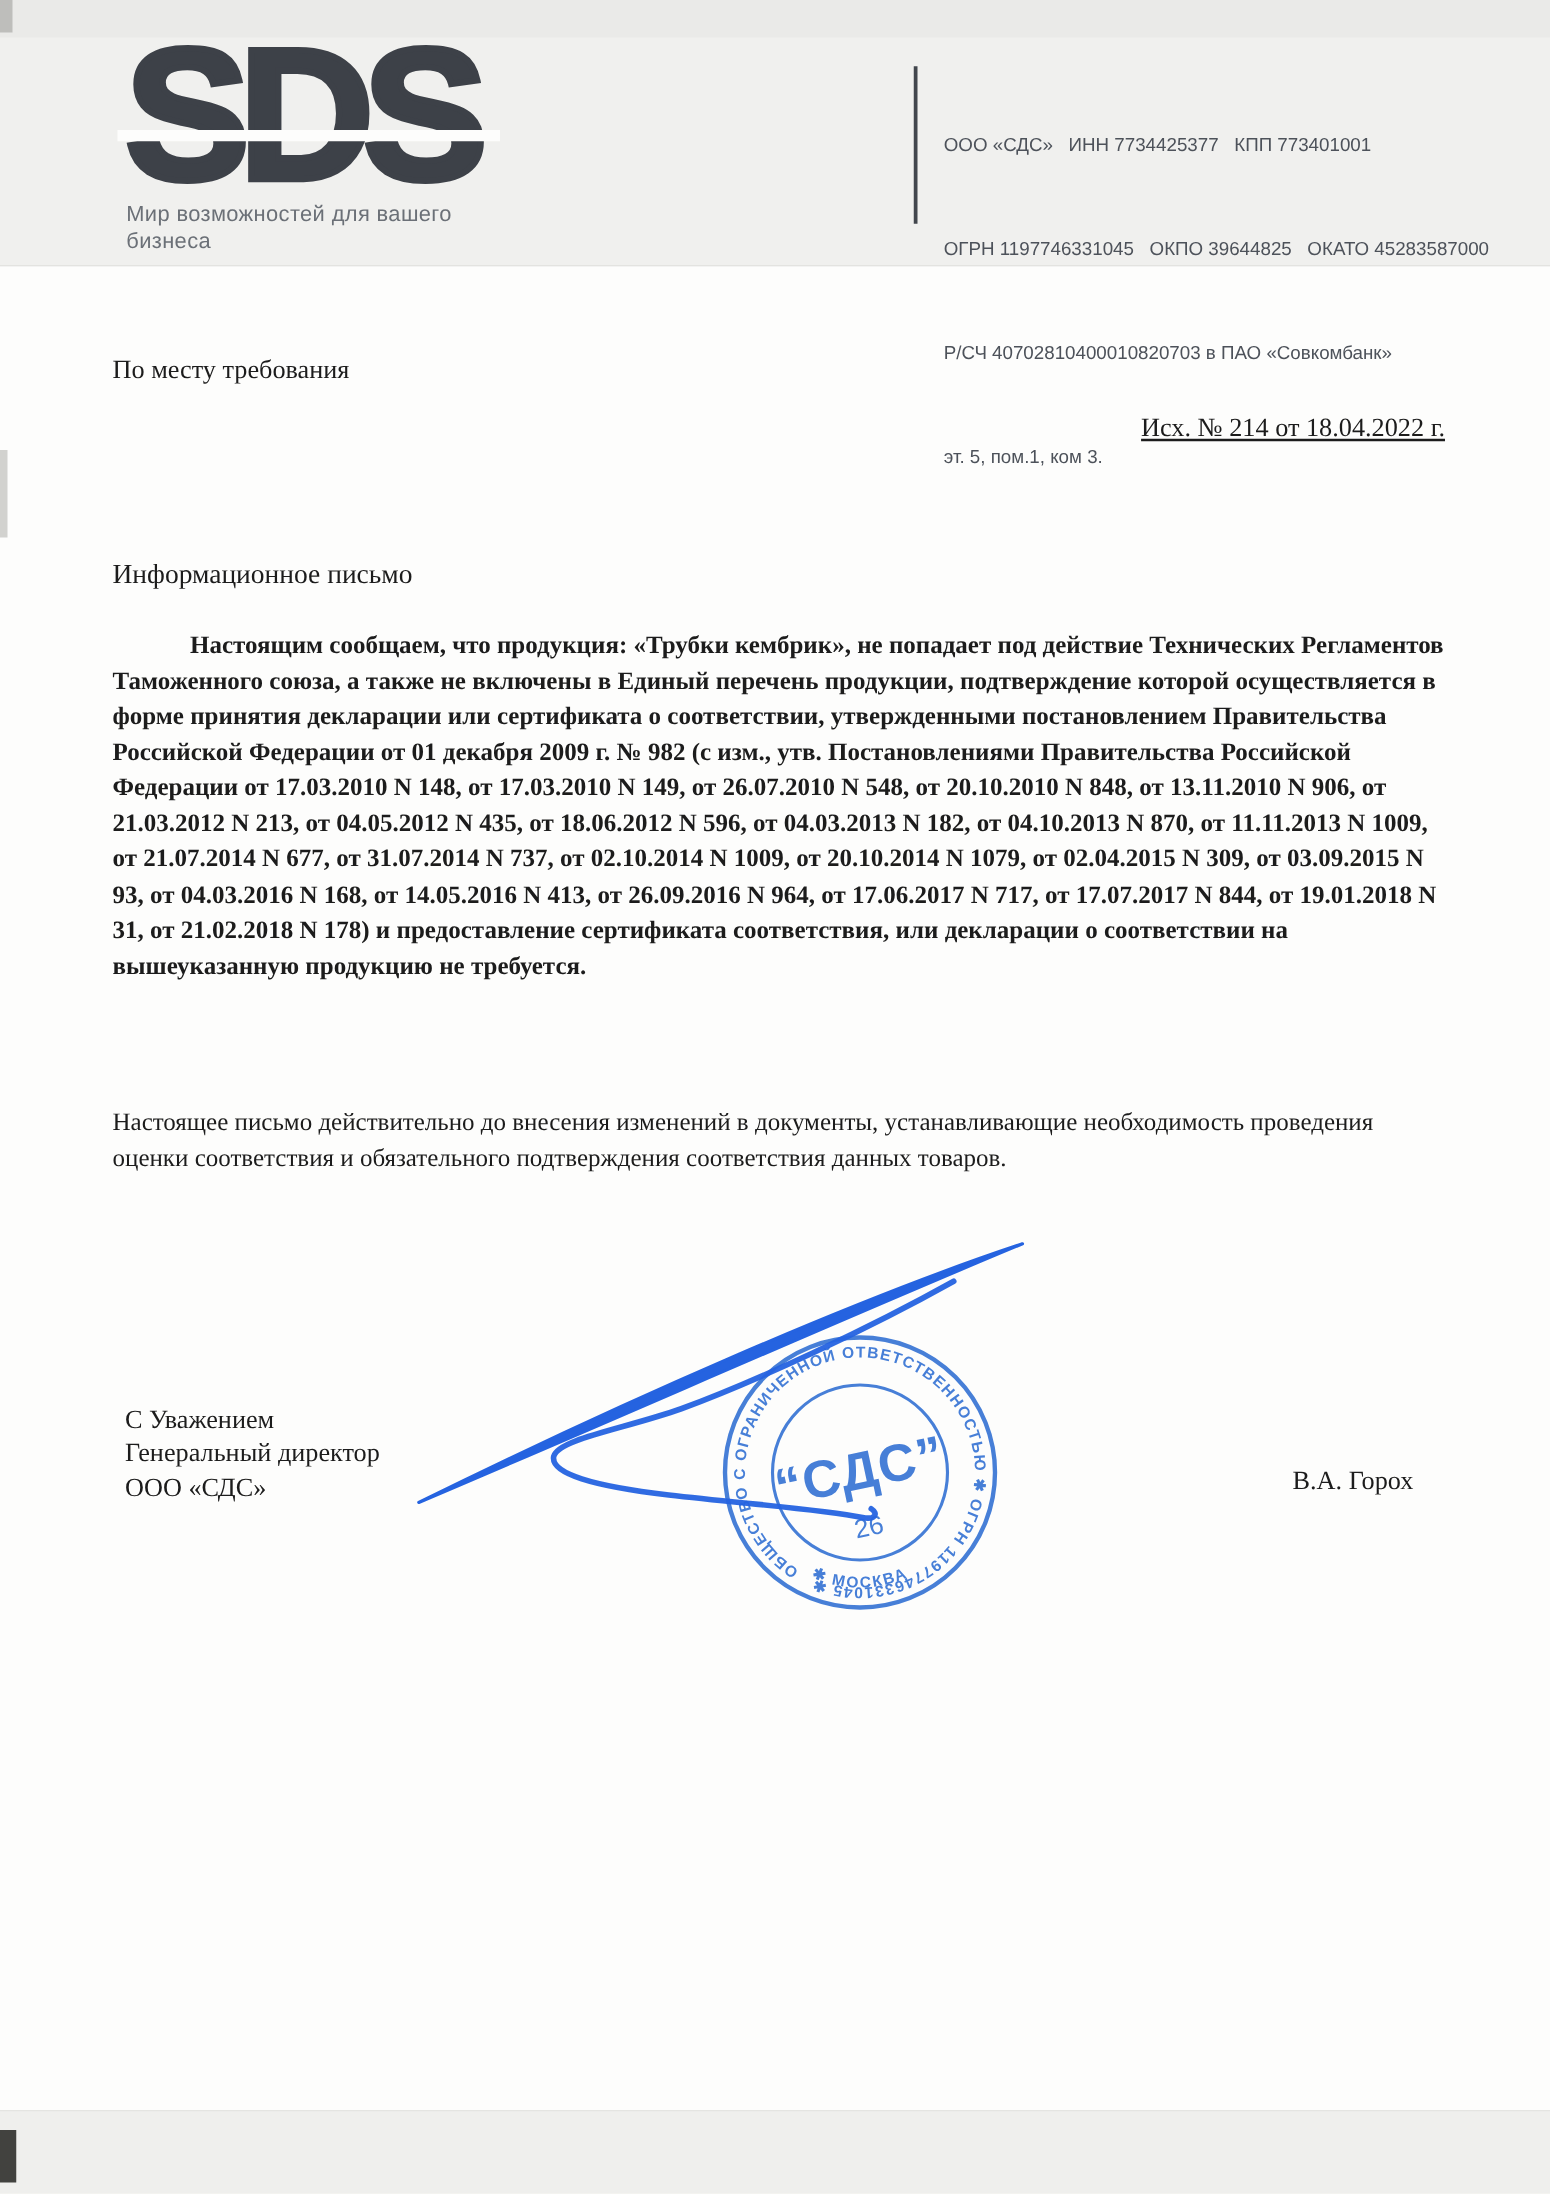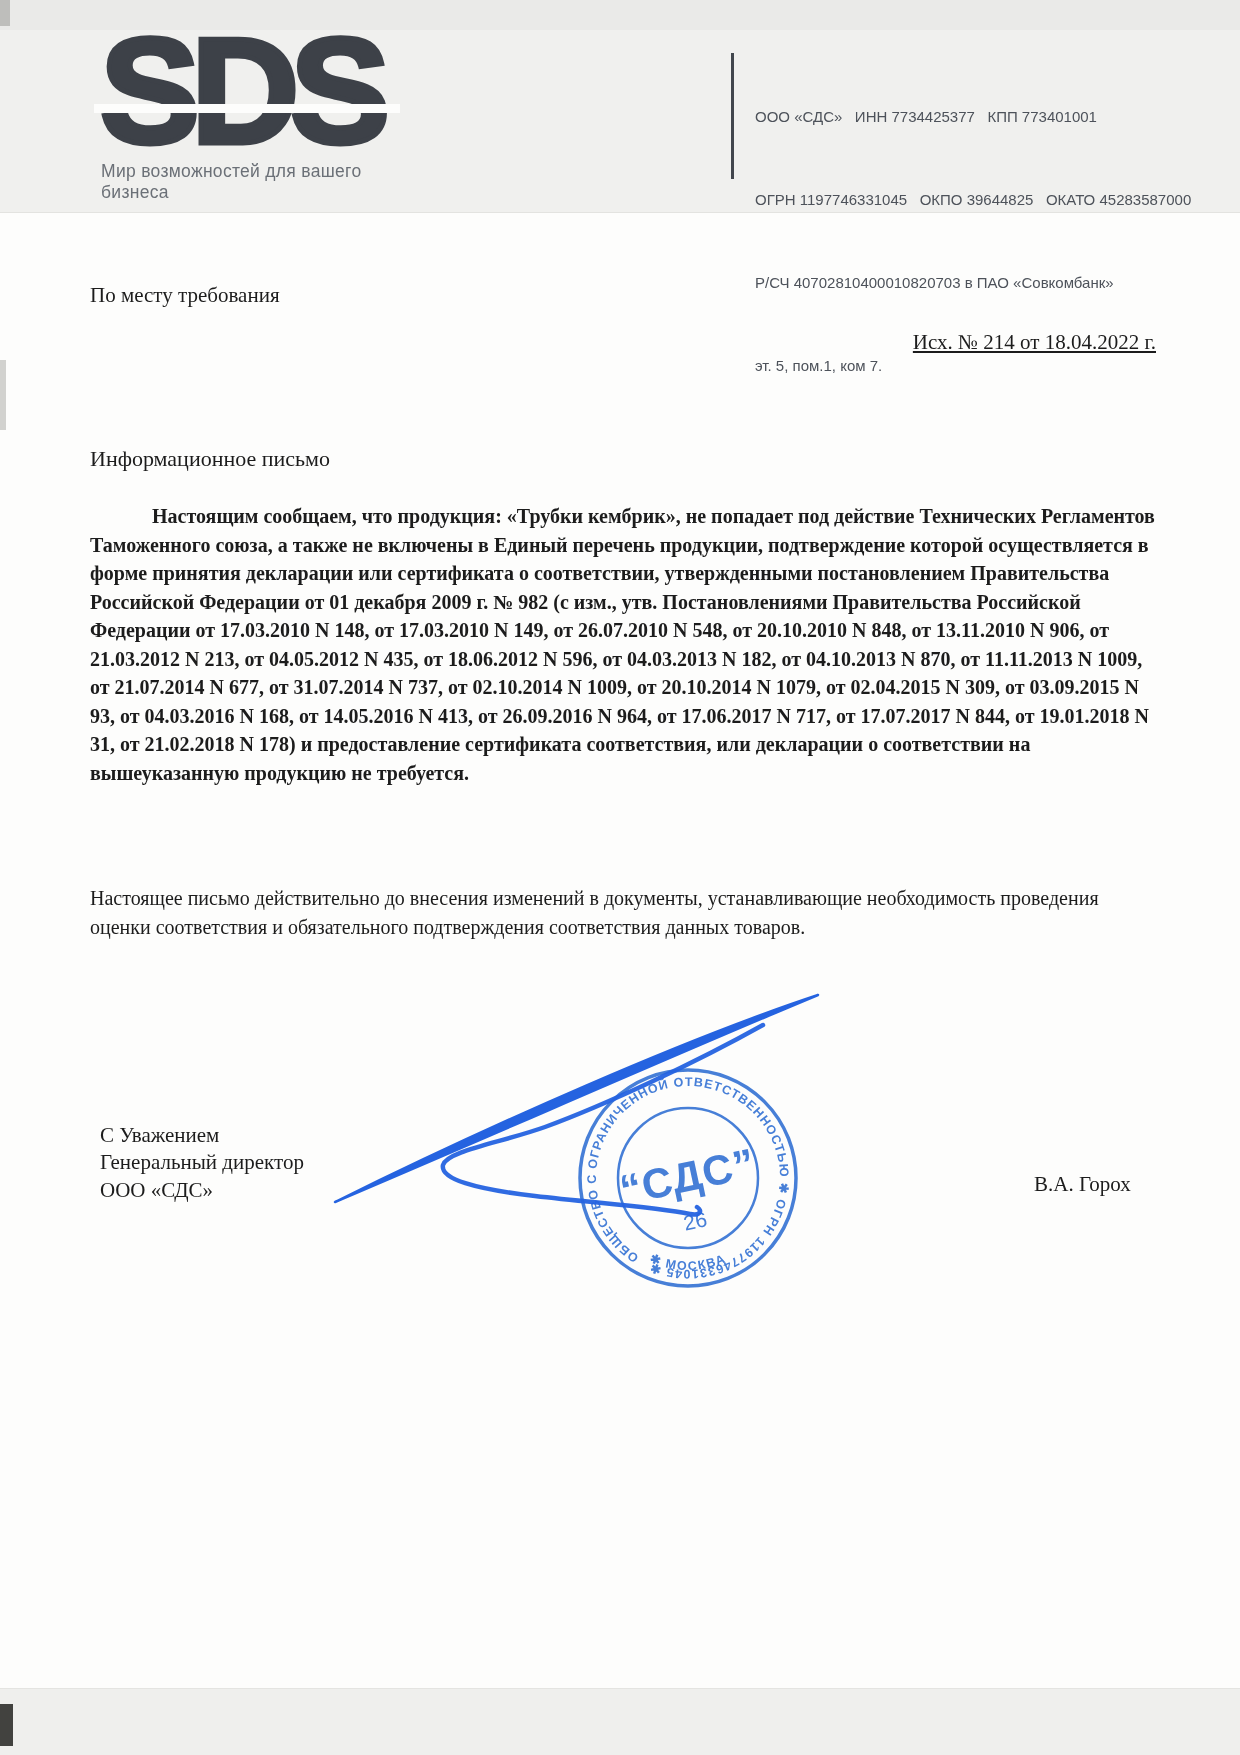--- a/index.html
+++ b/index.html
@@ -72,21 +72,21 @@
   <div class="logo-text">SDS</div>
 </div>
 <div class="abs logo-stripe"></div>
 <div class="abs logo-tagline">Мир возможностей для вашего бизнеса</div>
 
 <div class="abs divider"></div>
 <div class="abs letterhead">
   <div>ООО «СДС»   ИНН 7734425377   КПП 773401001</div>
   <div>ОГРН 1197746331045   ОКПО 39644825   ОКАТО 45283587000</div>
   <div>Р/СЧ 40702810400010820703 в ПАО «Совкомбанк»</div>
-  <div>эт. 5, пом.1, ком 7.</div>
+  <div>эт. 5, пом.1, ком 3.</div>
 </div>
 
 <div class="abs recipient">По месту требования</div>
 <div class="abs reference">Исх. № 214 от 18.04.2022 г.</div>
 <div class="abs title">Информационное письмо</div>
 <div class="abs para p1">Настоящим сообщаем, что продукция: «Трубки кембрик», не попадает под действие Технических Регламентов Таможенного союза, а также не включены в Единый перечень продукции, подтверждение которой осуществляется в форме принятия декларации или сертификата о соответствии, утвержденными постановлением Правительства Российской Федерации от 01 декабря 2009 г. № 982 (с изм., утв. Постановлениями Правительства Российской Федерации от 17.03.2010 N 148, от 17.03.2010 N 149, от 26.07.2010 N 548, от 20.10.2010 N 848, от 13.11.2010 N 906, от 21.03.2012 N 213, от 04.05.2012 N 435, от 18.06.2012 N 596, от 04.03.2013 N 182, от 04.10.2013 N 870, от 11.11.2013 N 1009, от 21.07.2014 N 677, от 31.07.2014 N 737, от 02.10.2014 N 1009, от 20.10.2014 N 1079, от 02.04.2015 N 309, от 03.09.2015 N 93, от 04.03.2016 N 168, от 14.05.2016 N 413, от 26.09.2016 N 964, от 17.06.2017 N 717, от 17.07.2017 N 844, от 19.01.2018 N 31, от 21.02.2018 N 178) и предоставление сертификата соответствия, или декларации о соответствии на вышеуказанную продукцию не требуется.</div>
 <div class="abs para p2">Настоящее письмо действительно до внесения изменений в документы, устанавливающие необходимость проведения оценки соответствия и обязательного подтверждения соответствия данных товаров.</div>
 
 <div class="abs closing">
   <div>С Уважением</div>

